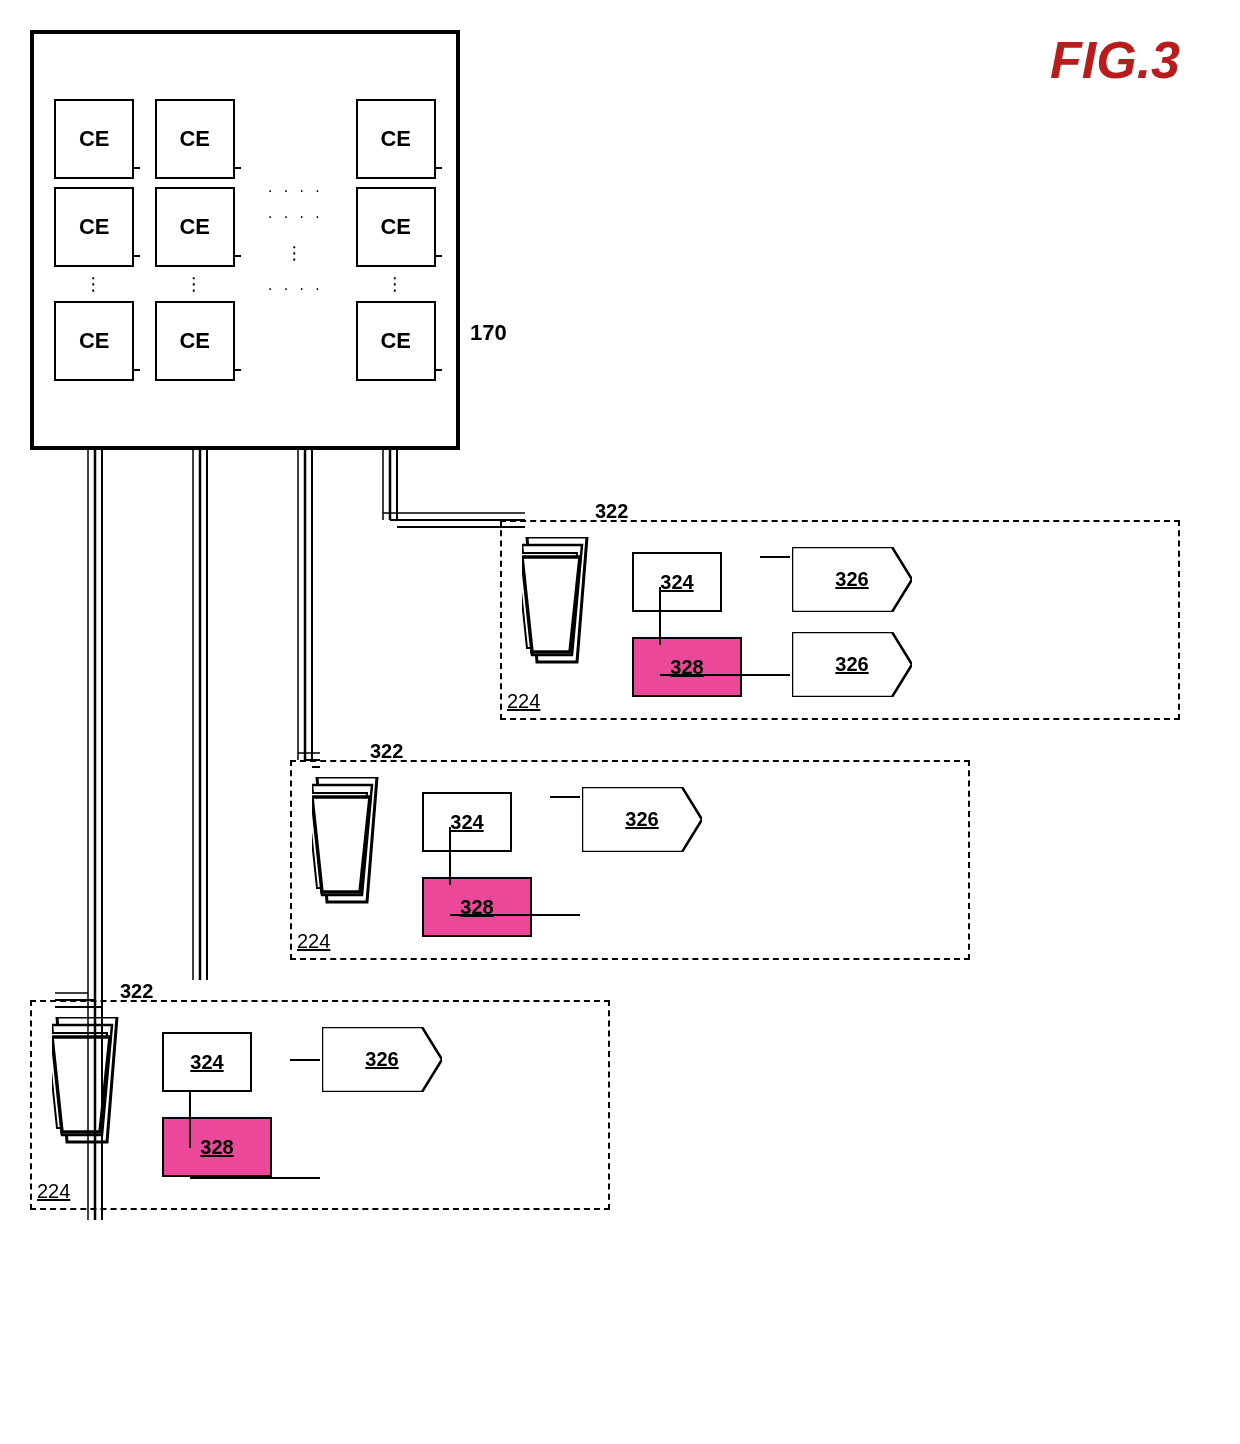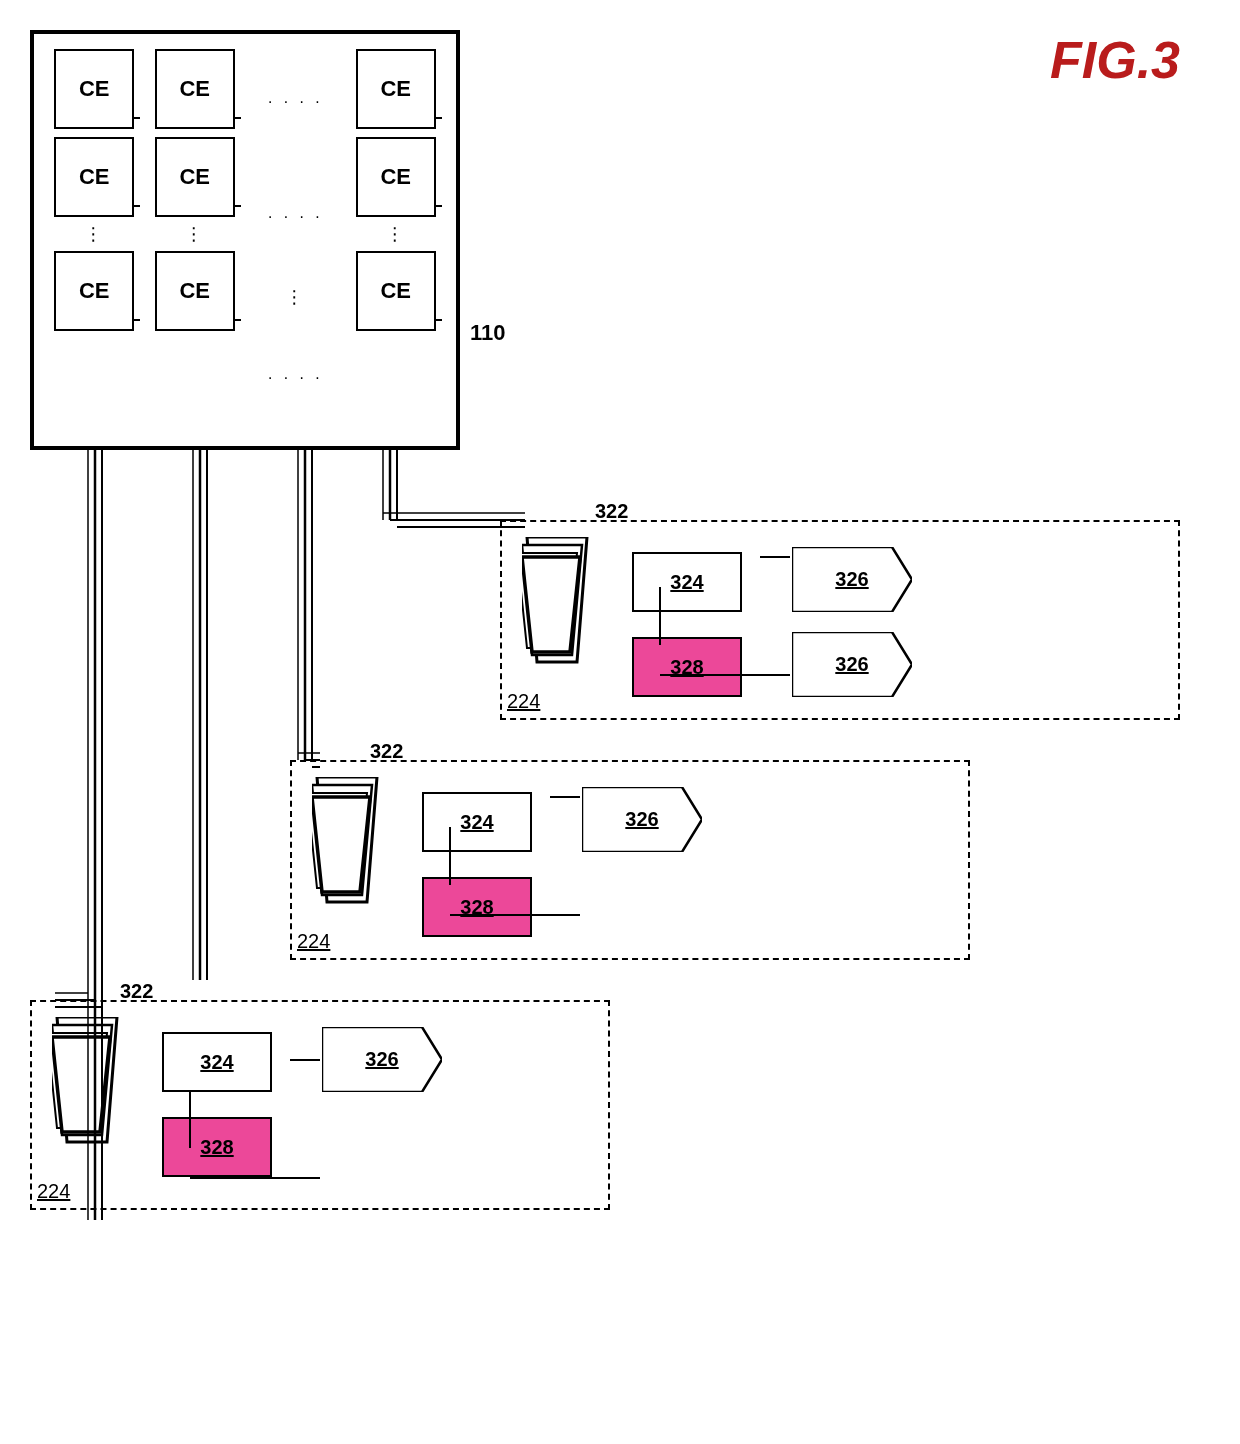--- a/index.html
+++ b/index.html
@@ -31,20 +31,21 @@
       height: 420px;
       border: 4px solid #000;
       padding: 15px;
     }
 
     .ce-columns {
       display: flex;
       flex-direction: row;
       gap: 10px;
       height: 100%;
+      align-items: center;
     }
 
     .ce-col {
       display: flex;
       flex-direction: column;
       align-items: center;
       flex: 1;
       gap: 8px;
       position: relative;
     }
@@ -146,21 +147,21 @@
     }
 
     .funnel svg {
       width: 100%;
       height: 100%;
     }
 
     
     .box-324 {
       position: absolute;
-      width: 110px;
+      width: 90px;
       height: 60px;
       border: 2.5px solid #000;
       display: flex;
       align-items: center;
       justify-content: center;
       font-size: 20px;
       font-weight: bold;
       background: #fff;
     }
 
@@ -226,21 +227,21 @@
       width: 1240px;
       height: 1444px;
       pointer-events: none;
     }
   </style>
 </head>
 <body>
 
 <div class="fig-title">FIG.3</div>
 
-<div class="label-110">110</div>
+<div class="label-110">170</div>
 
 <div class="ce-container">
   <div class="ce-columns">
 
     <div class="ce-col">
       <div class="ce-box">CE</div>
       <div class="ce-box">CE</div>
       <div class="ce-col-dots">⋮</div>
       <div class="ce-box">CE</div>
     </div>

